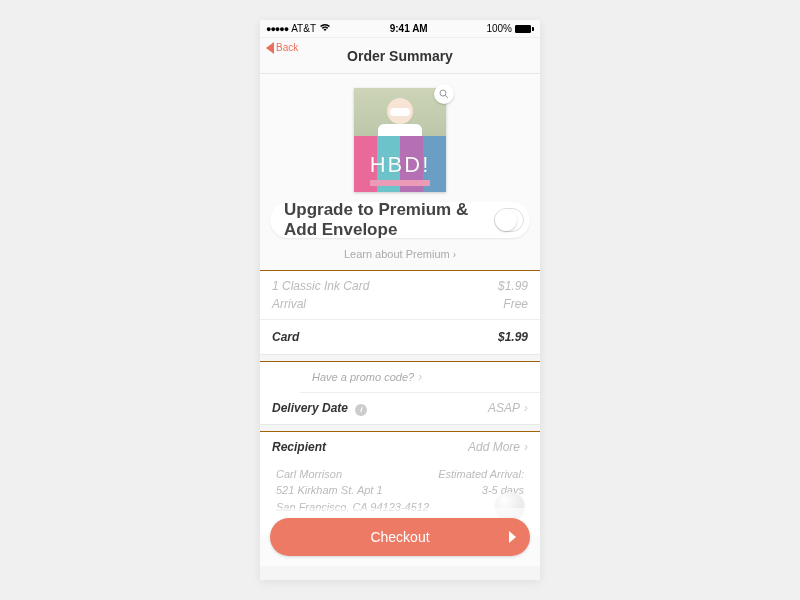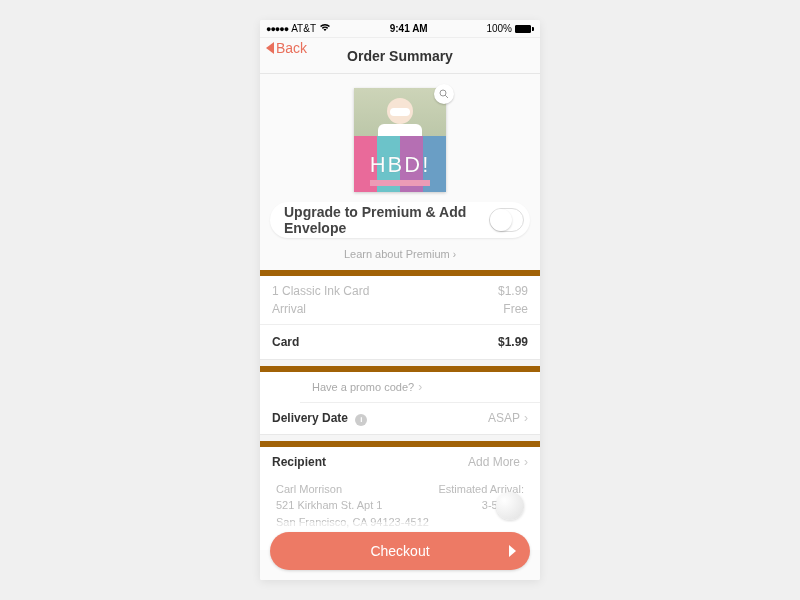--- a/index.html
+++ b/index.html
@@ -27,21 +27,21 @@
 .wifi { display:inline-block; }
 .batt { display:inline-flex; align-items:center; }
 .batt-body { width: 16px; height: 8px; border: 1px solid #000; border-radius: 1px; background:#000; position:relative; }
 .batt-tip { width: 2px; height: 4px; background:#000; margin-left:1px; border-radius:0 1px 1px 0;}
 .navbar {
   height: 36px; display: flex; align-items: center; justify-content: center;
   position: relative; background: #fafafa; border-bottom: 1px solid #e6e6e6;
 }
 .navbar .back {
   position: absolute; left: 6px; top: 0; bottom: 16px; display: flex; align-items: center;
-  color: #e9705c; font-size: 14px; gap: 2px;
+  color: #e9705c; font-size: 10px; gap: 2px;
 }
 .navbar .title { font-weight: 600; font-size: 14px; color:#333; }
 .chev-left { width:0;height:0;border-top:6px solid transparent;border-bottom:6px solid transparent;border-right:8px solid #e9705c; }
 .scroll { flex: 1; overflow: hidden; background:#f5f5f5; position:relative;}
 .content { position:relative; }
 
 .card-preview {
   display:flex; justify-content:center; padding: 14px 0 10px; background:#fafafa; position:relative;
 }
 .card-img {
@@ -67,29 +67,29 @@
 .zoom-badge {
   position:absolute; top:10px; right:86px; width:20px; height:20px; border-radius:50%;
   background:#fff; box-shadow:0 1px 2px rgba(0,0,0,0.2); display:flex; align-items:center; justify-content:center;
   font-size:10px; color:#999;
 }
 
 .pill-row { background:#fafafa; padding: 0 10px 10px; }
 .premium-pill {
   background:#fff; border-radius: 20px; height: 36px; display:flex; align-items:center;
   padding: 0 6px 0 14px; box-shadow: 0 1px 2px rgba(0,0,0,0.08);
-  font-size:14px; font-weight:600; color:#444; justify-content:space-between;
+  font-size:17px; font-weight:600; color:#444; justify-content:space-between;
 }
 .toggle { width:42px; height:24px; border-radius:12px; background:#fff; border:1px solid #ddd; position:relative; }
 .toggle-knob { width:22px; height:22px; border-radius:50%; background:#fff; box-shadow:0 1px 2px rgba(0,0,0,0.2); position:absolute; top:0; left:0; }
 
 .learn { text-align:center; font-size:11px; color:#aaa; padding-bottom:10px; background:#fafafa; }
 .learn .chev { font-size:10px; }
 
-.section { background:#fff; border-top:6px solid #a16207; border-bottom:1px solid #e8e8e8; margin-bottom:6px; }
+.section { background:#fff; border-top:1px solid #a16207; border-bottom:1px solid #e8e8e8; margin-bottom:6px;font-style:italic; }
 .row { display:flex; justify-content:space-between; padding: 8px 12px; font-size:12px; }
 .row.sub { color:#bbb; padding-top:8px; padding-bottom:2px; }
 .row.sub2 { color:#bbb; padding-top:2px; padding-bottom:8px; }
 .row.total { font-weight:700; color:#333; border-top:1px solid #eee; padding:10px 12px; }
 .row.link { color:#aaa; font-size:11px; border-bottom:1px solid #eee;margin-left:40px; }
 .row.label { font-weight:600; color:#333; }
 .row .muted { color:#bbb; font-weight:400; }
 .info-dot { display:inline-flex; width:12px; height:12px; border-radius:50%; background:#ccc; color:#fff; font-size:8px; align-items:center; justify-content:center; margin-left:4px; font-weight:700;}
 .chev-sm { color:#ccc; margin-left:4px; font-size:12px; }
 
@@ -97,21 +97,21 @@
 .recipient-block .addr { }
 .recipient-block .eta { text-align:right; }
 
 .floating-knob {
   position:absolute; right:16px; bottom:60px; width:28px; height:28px; border-radius:50%;
   background: radial-gradient(circle at 30% 30%, #fff, #e0e0e0);
   box-shadow: 0 1px 3px rgba(0,0,0,0.15);
 }
 
 .checkout-wrap {
-  position:absolute; left:0; right:0; bottom:0; padding:10px; background:rgba(255,255,255,0.6);
+  position:absolute; left:0; right:0; bottom:14px; padding:10px; background:rgba(255,255,255,0.6);
 }
 .checkout-btn {
   background:#ed7a65; color:#fff; height:38px; border-radius:19px;
   display:flex; align-items:center; justify-content:center; position:relative;
   font-size:14px; font-weight:500; box-shadow: 0 1px 3px rgba(0,0,0,0.15);
 }
 .checkout-chev {
   position:absolute; right:14px; top:50%; transform:translateY(-50%);
   width:0;height:0;border-top:6px solid transparent;border-bottom:6px solid transparent;border-left:7px solid #fff;
 }

